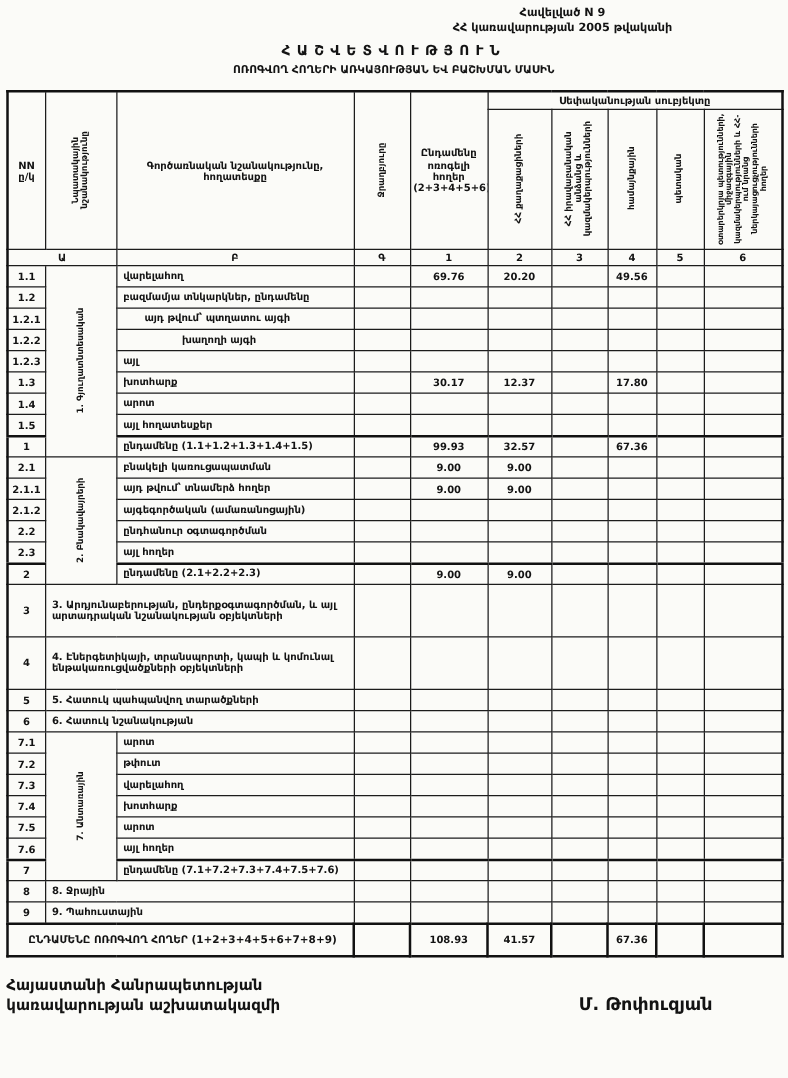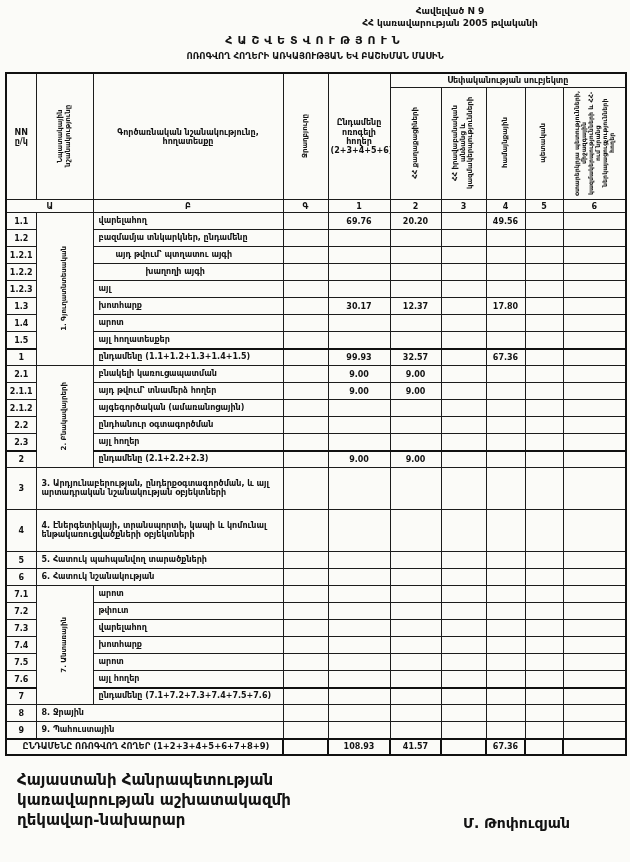--- a/index.html
+++ b/index.html
@@ -38,33 +38,33 @@
   .vtext {
     display:inline-block;
     writing-mode:vertical-rl; transform:rotate(180deg);
     line-height:1.1; max-height:108px; font-size:7px;
     text-align:center; white-space:normal;
   }
   .vsmall { font-size:6.3px; }
 
   tbody tr { height:17px; }
   tbody tr.tall-row { height:42px; }
-  tbody tr.grand-row { height:16px; }
+  tbody tr.grand-row { height:26px; }
   tbody td.num { text-align:center; }
   tbody td.label { text-align:left; padding-left:5px; line-height:1.1; }
   tbody td.label.ind1 { padding-left:22px; }
   tbody td.label.ind2 { padding-left:52px; }
   tbody td.val { text-align:center; }
   tbody td.group-cell { text-align:center; vertical-align:middle; }
   tbody td.grand-label { text-align:center; font-size:8.4px; }
   tbody tr.total-row td { border-top:2px solid #111; }
   tbody tr.grand-row td { border:2px solid #111; }
 
   .footer { display:flex; justify-content:space-between; align-items:flex-end; margin-top:14px; }
-  .footer-office { font-size:15px; line-height:1.35;margin-left:12px; }
+  .footer-office { font-size:12px; line-height:1.35; }
   .footer-signer { font-size:14px; padding-right:55px; }
 </style>
 </head>
 <body>
 
 <div class="page">
 
   <div class="appendix">
     <div>Հավելված N 9</div>
     <div>ՀՀ կառավարության 2005 թվականի</div>
@@ -449,18 +449,17 @@
           <td class="val"></td>
           <td class="val"></td>
         </tr>
       </tbody>
   </table>
 
   <div class="footer">
     <div class="footer-office">
       <div>Հայաստանի Հանրապետության</div>
       <div>կառավարության աշխատակազմի</div>
-      <div>ղեկավար-նախարար</div>
     </div>
     <div class="footer-signer">Մ. Թոփուզյան</div>
   </div>
 
 </div>
 
 </body></html>

